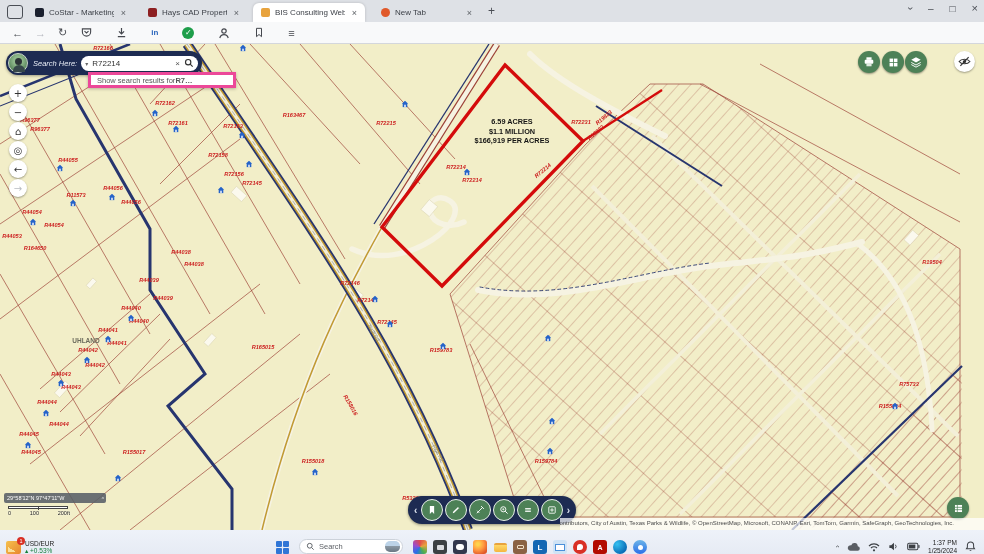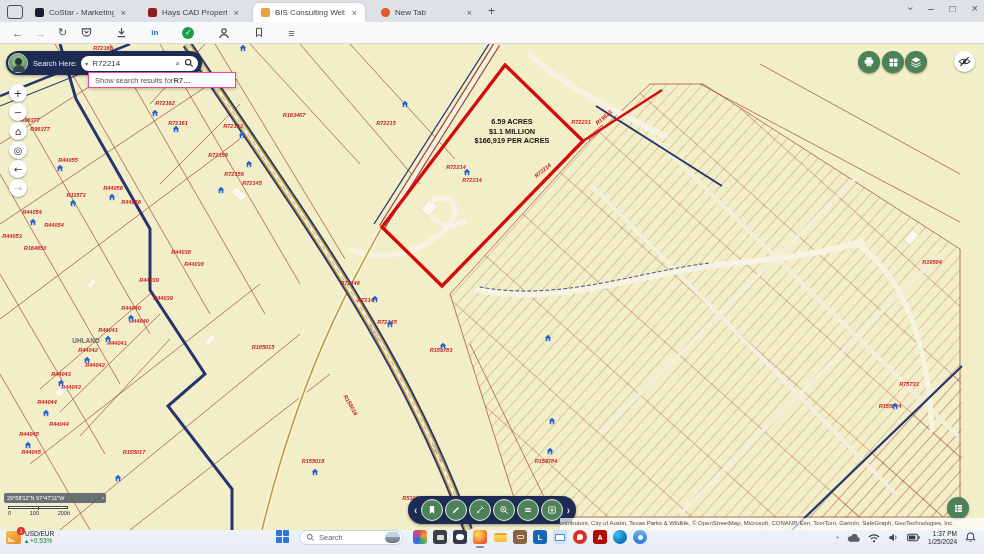--- a/index.html
+++ b/index.html
@@ -28,47 +28,47 @@
   .chromeicons { display:flex; align-items:center; gap:24px; margin-left:14px; color:#45484e; font-size:10px; }
 
   
   .map { position:absolute; left:0; top:44px; width:984px; height:486px; background:#f2eec8; overflow:hidden; }
   .map svg.base { position:absolute; left:0; top:0; }
 
   .searchpill { position:absolute; left:6px; top:7px; width:196px; height:24px; background:#1d2b52; border-radius:13px; display:flex; align-items:center; box-shadow:0 1px 3px rgba(0,0,0,.35); }
   .avatar { width:20px; height:20px; border-radius:50%; background:radial-gradient(circle at 50% 38%, #8fb98b 0 30%, #5d8a5f 70%); margin-left:2px; border:1px solid #c9d4c9; position:relative; flex:none; }
   .avatar:before { content:""; position:absolute; left:6px; top:4px; width:7px; height:7px; border-radius:50%; background:#2c3437; }
   .avatar:after { content:""; position:absolute; left:3.5px; top:11px; width:12px; height:7px; border-radius:6px 6px 0 0; background:#36474a; }
-  .searchpill .slabel { color:#e8ecf5; font-size:7.5px; margin:0 4px 0 5px; white-space:nowrap; }
+  .searchpill .slabel { color:#e8ecf5; font-style:italic; font-size:7.5px; margin:0 4px 0 5px; white-space:nowrap; }
   .sfield { flex:1; height:15px; background:#fff; border-radius:8px; margin-right:4px; display:flex; align-items:center; font-size:8px; color:#333; padding:0 4px; gap:4px; }
   .sfield .caret { color:#666; font-size:6px; }
   .sfield .val { flex:1; }
   .sfield .clear { color:#555; font-size:8px; }
-  .tooltip { position:absolute; left:88px; top:28px; width:148px; height:16px; background:#fff; border:1px solid #ec4899; box-shadow:0 1px 3px rgba(0,0,0,.25); font-size:7.5px; color:#555; display:flex; align-items:center; padding-left:6px; white-space:nowrap; }
+  .tooltip { position:absolute; left:88px; top:28px; width:148px; height:16px; background:#fff; border:3px solid #ec4899; box-shadow:0 1px 3px rgba(0,0,0,.25); font-size:7.5px; color:#555; display:flex; align-items:center; padding-left:6px; white-space:nowrap; }
 
   .circ { position:absolute; border-radius:50%; background:#fff; box-shadow:0 1px 2px rgba(0,0,0,.35); display:flex; align-items:center; justify-content:center; }
   .mapctl { width:18px; height:18px; left:9px; font-size:10px; color:#333; font-family:"DejaVu Sans",sans-serif; }
   .gbtn { width:22px; height:22px; background:#4d8157; box-shadow:0 1px 2px rgba(0,0,0,.4); }
 
   .btoolbar { position:absolute; left:408px; top:452px; width:168px; height:28px; background:#1d2b52; border-radius:14px; display:flex; align-items:center; justify-content:space-between; padding:0 6px; box-shadow:0 1px 3px rgba(0,0,0,.4); }
   .btoolbar .chev { color:#dfe5f0; font-size:10px; font-weight:bold; }
   .btoolbar .tools { display:flex; gap:2px; }
   .tool { width:22px; height:22px; border-radius:50%; background:#4d8157; border:1.5px solid #e7eee8; display:flex; align-items:center; justify-content:center; }
 
   .coordchip { position:absolute; left:4px; top:449px; width:102px; height:10px; background:rgba(88,94,102,.88); border-radius:2px; color:#fff; font-size:5.5px; display:flex; align-items:center; justify-content:space-between; padding:0 3px; }
   .scalebar { position:absolute; left:8px; top:462px; width:62px; }
   .scalebar .bar { width:60px; height:3px; background:#fff; border:1px solid #444; position:relative; }
   .scalebar .bar:before { content:""; position:absolute; left:29px; top:0; width:1px; height:3px; background:#444; }
   .scalebar .lbls { display:flex; justify-content:space-between; font-size:5.5px; color:#222; text-shadow:0 0 2px #fff; margin-top:1px; }
 
   .attrib { position:absolute; right:0; top:474px; width:424px; height:12px; background:rgba(255,255,255,.72); overflow:hidden; }
   .attrib span { position:absolute; right:30px; top:2px; white-space:nowrap; font-size:6px; color:#4a4a4a; }
 
   
-  .taskbar { position:absolute; left:0; top:530px; width:984px; height:24px; background:linear-gradient(#eef2f9,#e6ebf4); display:flex; align-items:flex-start; }
+  .taskbar { position:absolute; left:0; top:530px; width:984px; height:24px; background:linear-gradient(#eef2f9,#e6ebf4); display:flex; align-items:flex-end; }
   .widget { display:flex; align-items:center; gap:4px; margin-left:6px; width:270px; }
   .wicon { position:relative; width:15px; height:13px; background:linear-gradient(135deg,#f5c14d,#e8862f); border-radius:2px; }
   .wicon:after { content:""; position:absolute; left:2px; bottom:2px; width:10px; height:6px; background:linear-gradient(to top right,#fae09b 40%,transparent 41%); }
   .wbadge { position:absolute; right:-4px; top:-4px; width:8px; height:8px; background:#d93025; color:#fff; border-radius:50%; font-size:5.5px; display:flex; align-items:center; justify-content:center; }
   .wtext { font-size:6.5px; color:#222; line-height:7px; }
   .wchange { color:#157f3c; }
   .startbtn { display:grid; grid-template-columns:6px 6px; grid-gap:1px; margin-right:10px; }
   .startbtn i { width:6px; height:6px; background:#3076d6; border-radius:1px; }
   .tsearch { width:104px; height:15px; background:#fff; border:1px solid #ccd2da; border-radius:8px; display:flex; align-items:center; font-size:7.5px; color:#5f6368; gap:4px; padding:0 2px 0 6px; }
   .tsearch .wimg { margin-left:auto; width:15px; height:11px; border-radius:5px; background:linear-gradient(#bcd3e8 45%,#8b99a5 46%,#6b7884); }

